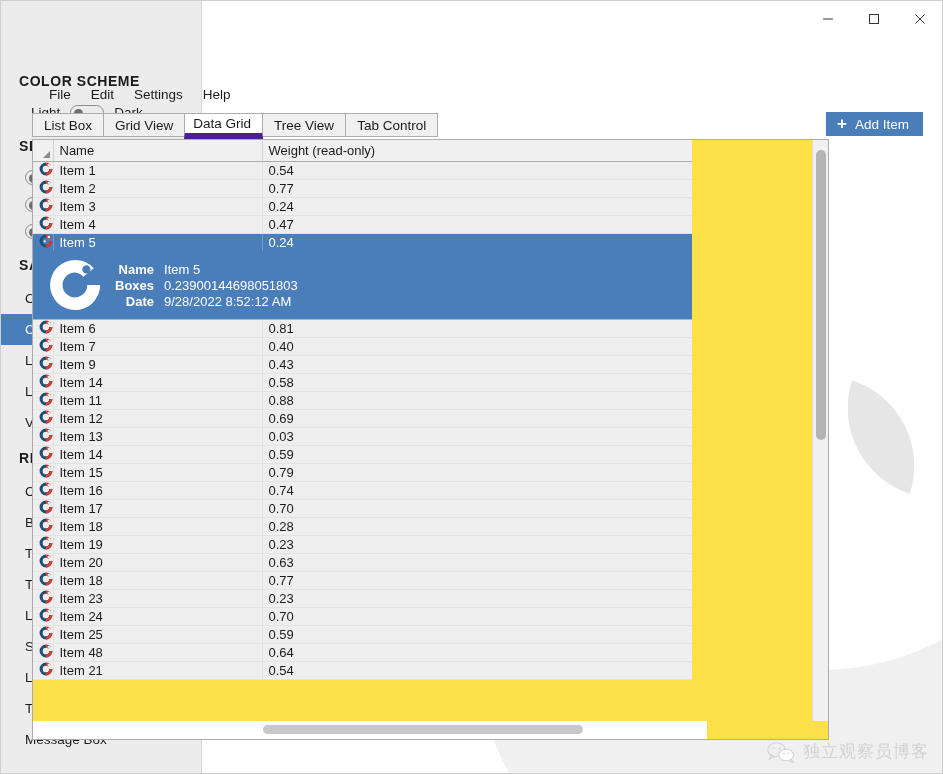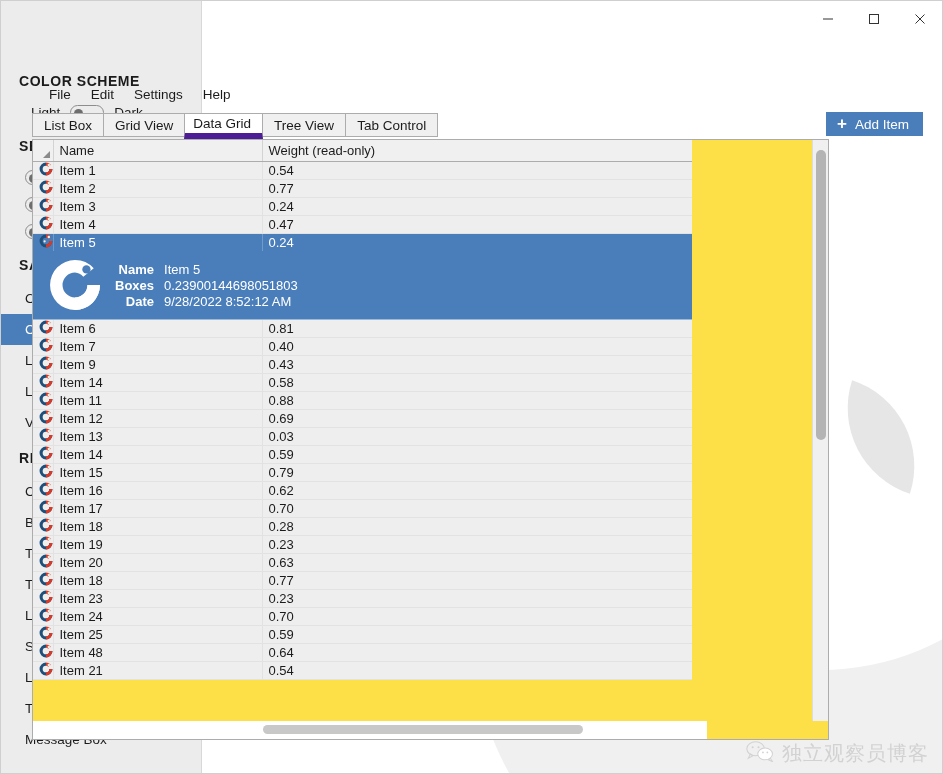--- a/index.html
+++ b/index.html
@@ -344,23 +344,23 @@
     left: 230px; top: 4px;
     width: 320px; height: 9px;
     background: #c8c8c8;
     border-radius: 5px;
   }
 
   
   #watermark {
     position: absolute;
     right: 14px; top: 740px;
-    display: flex; gap: 7px;
+    display: flex; align-items: center; gap: 7px;
     color: #d2d2d2;
-    font-size: 20px;
+    font-size: 17px;
     letter-spacing: 1px;
     pointer-events: none;
     white-space: nowrap;
   }
   .wechat-mark { width: 30px; height: 22px; flex: 0 0 auto; }
 </style>
 </head>
 <body>
 
 <div id="root">
@@ -700,21 +700,21 @@
             </tr>
             <tr class="dg-row">
               <td class="icon-cell"><svg viewBox="0 0 100 100" width="14" height="14">
                   <path d="M50 4 A46 46 0 1 0 96 50 L74 50 A24 24 0 1 1 50 26 Z" fill="#1f4f7a"></path>
                   <path d="M96 50 A46 46 0 0 1 50 96 L50 74 A24 24 0 0 0 74 50 Z" fill="#d93a28"></path>
                   <path d="M50 4 A46 46 0 0 1 84 19 L66 34 A24 24 0 0 0 50 26 Z" fill="#d93a28"></path>
                   <circle cx="70" cy="22" r="9" fill="#f5efe0"></circle>
                   <circle cx="40" cy="52" r="8" fill="#f5efe0"></circle>
                 </svg></td>
               <td>Item 16</td>
-              <td>0.62</td>
+              <td>0.74</td>
             </tr>
             <tr class="dg-row">
               <td class="icon-cell"><svg viewBox="0 0 100 100" width="14" height="14">
                   <path d="M50 4 A46 46 0 1 0 96 50 L74 50 A24 24 0 1 1 50 26 Z" fill="#1f4f7a"></path>
                   <path d="M96 50 A46 46 0 0 1 50 96 L50 74 A24 24 0 0 0 74 50 Z" fill="#d93a28"></path>
                   <path d="M50 4 A46 46 0 0 1 84 19 L66 34 A24 24 0 0 0 50 26 Z" fill="#d93a28"></path>
                   <circle cx="70" cy="22" r="9" fill="#f5efe0"></circle>
                   <circle cx="40" cy="52" r="8" fill="#f5efe0"></circle>
                 </svg></td>
               <td>Item 17</td>

